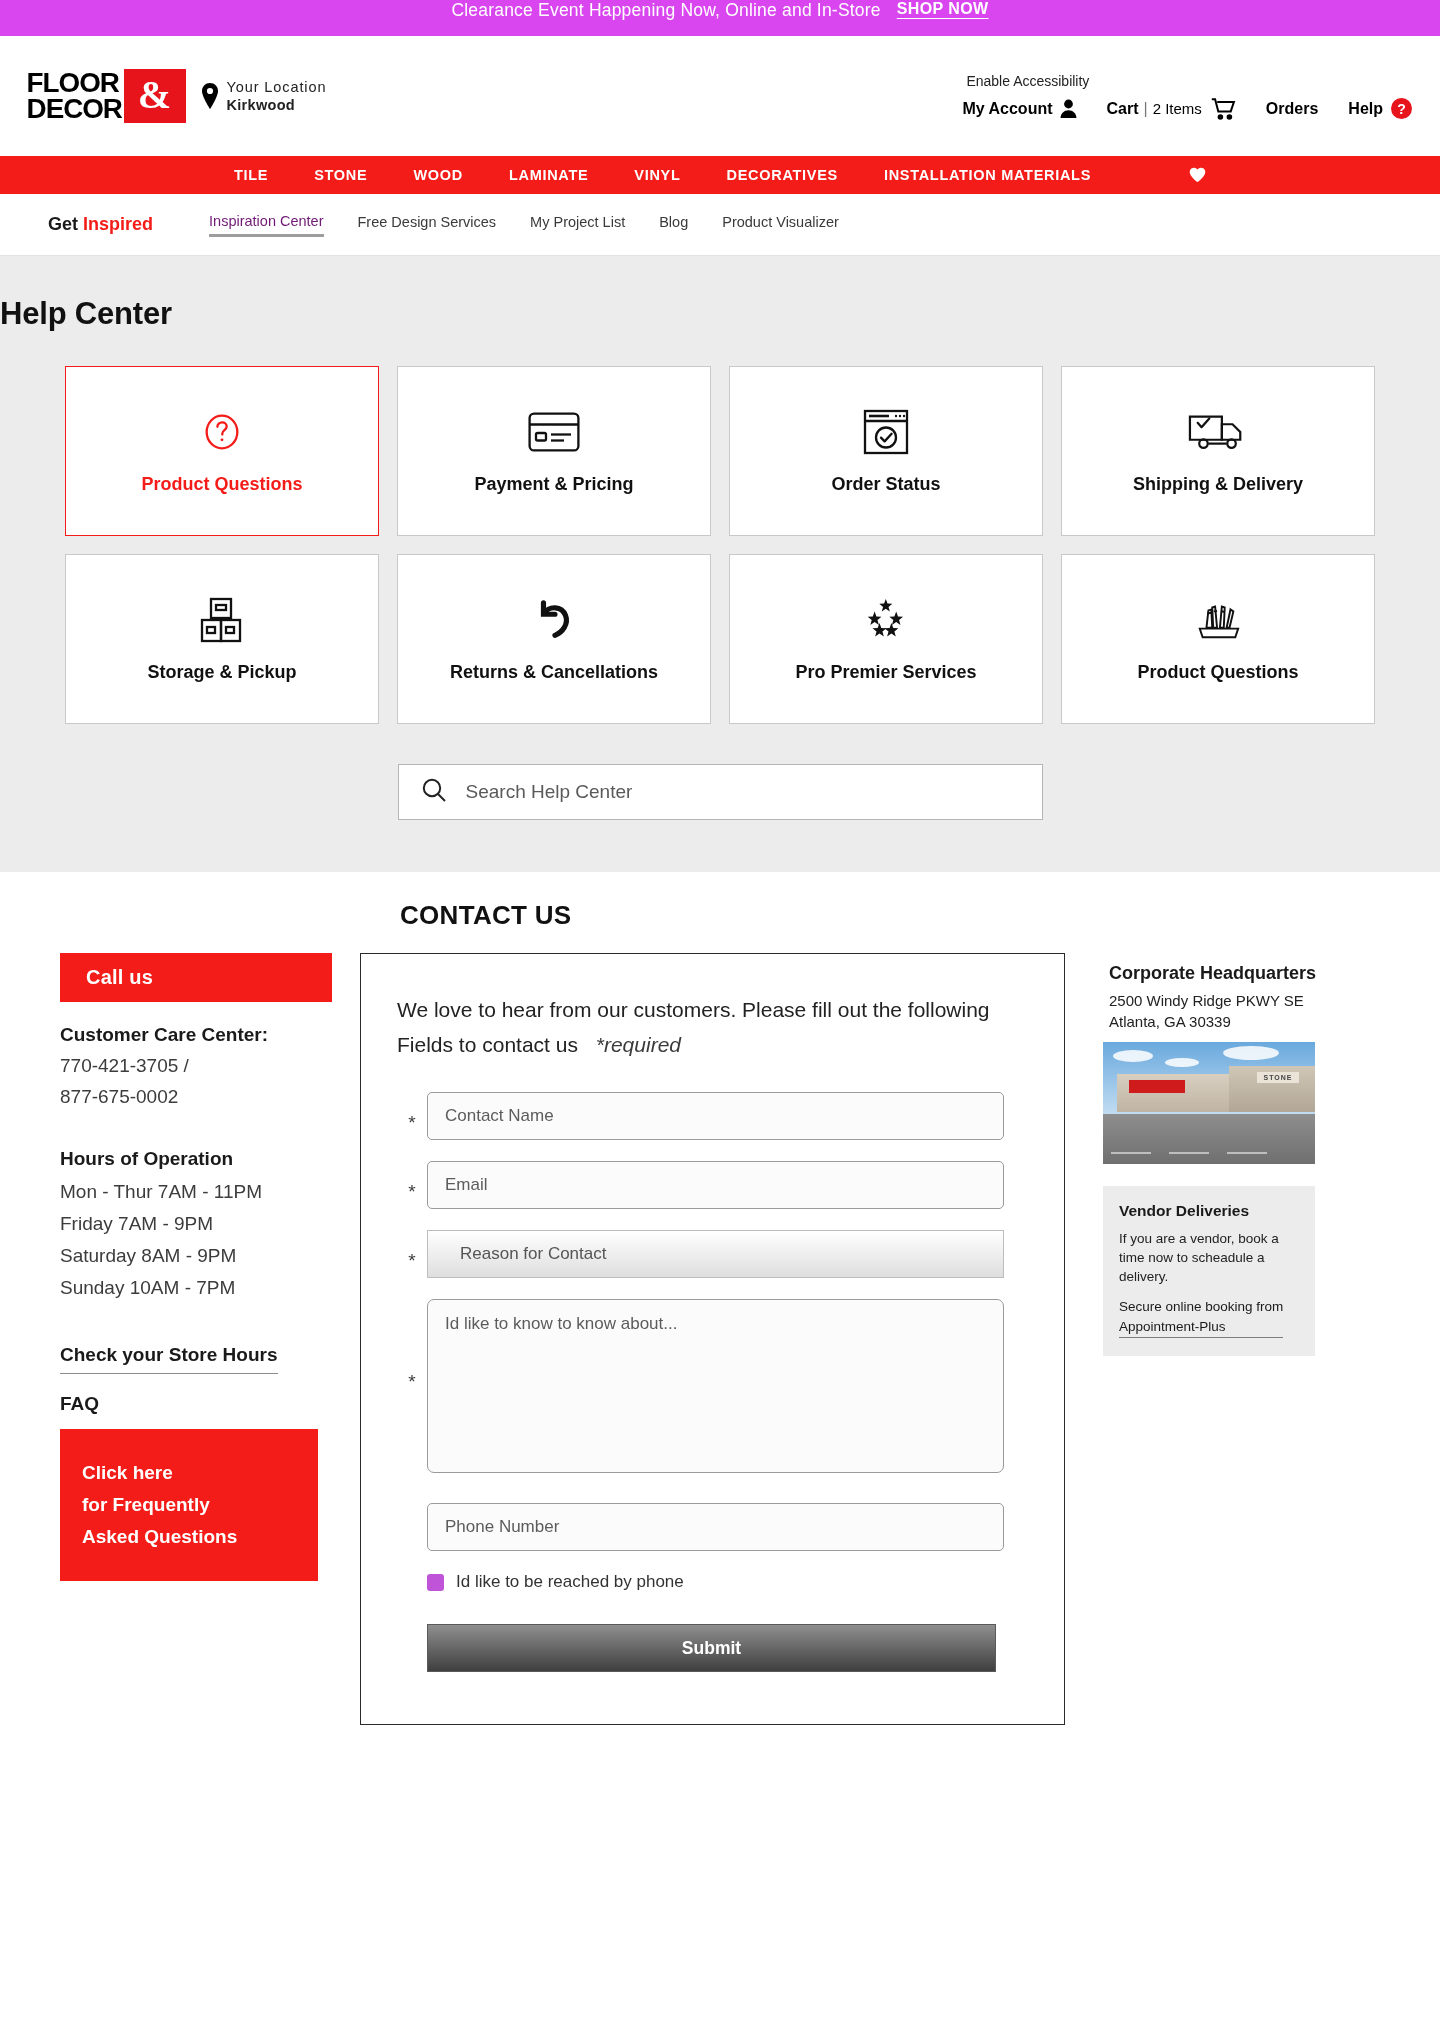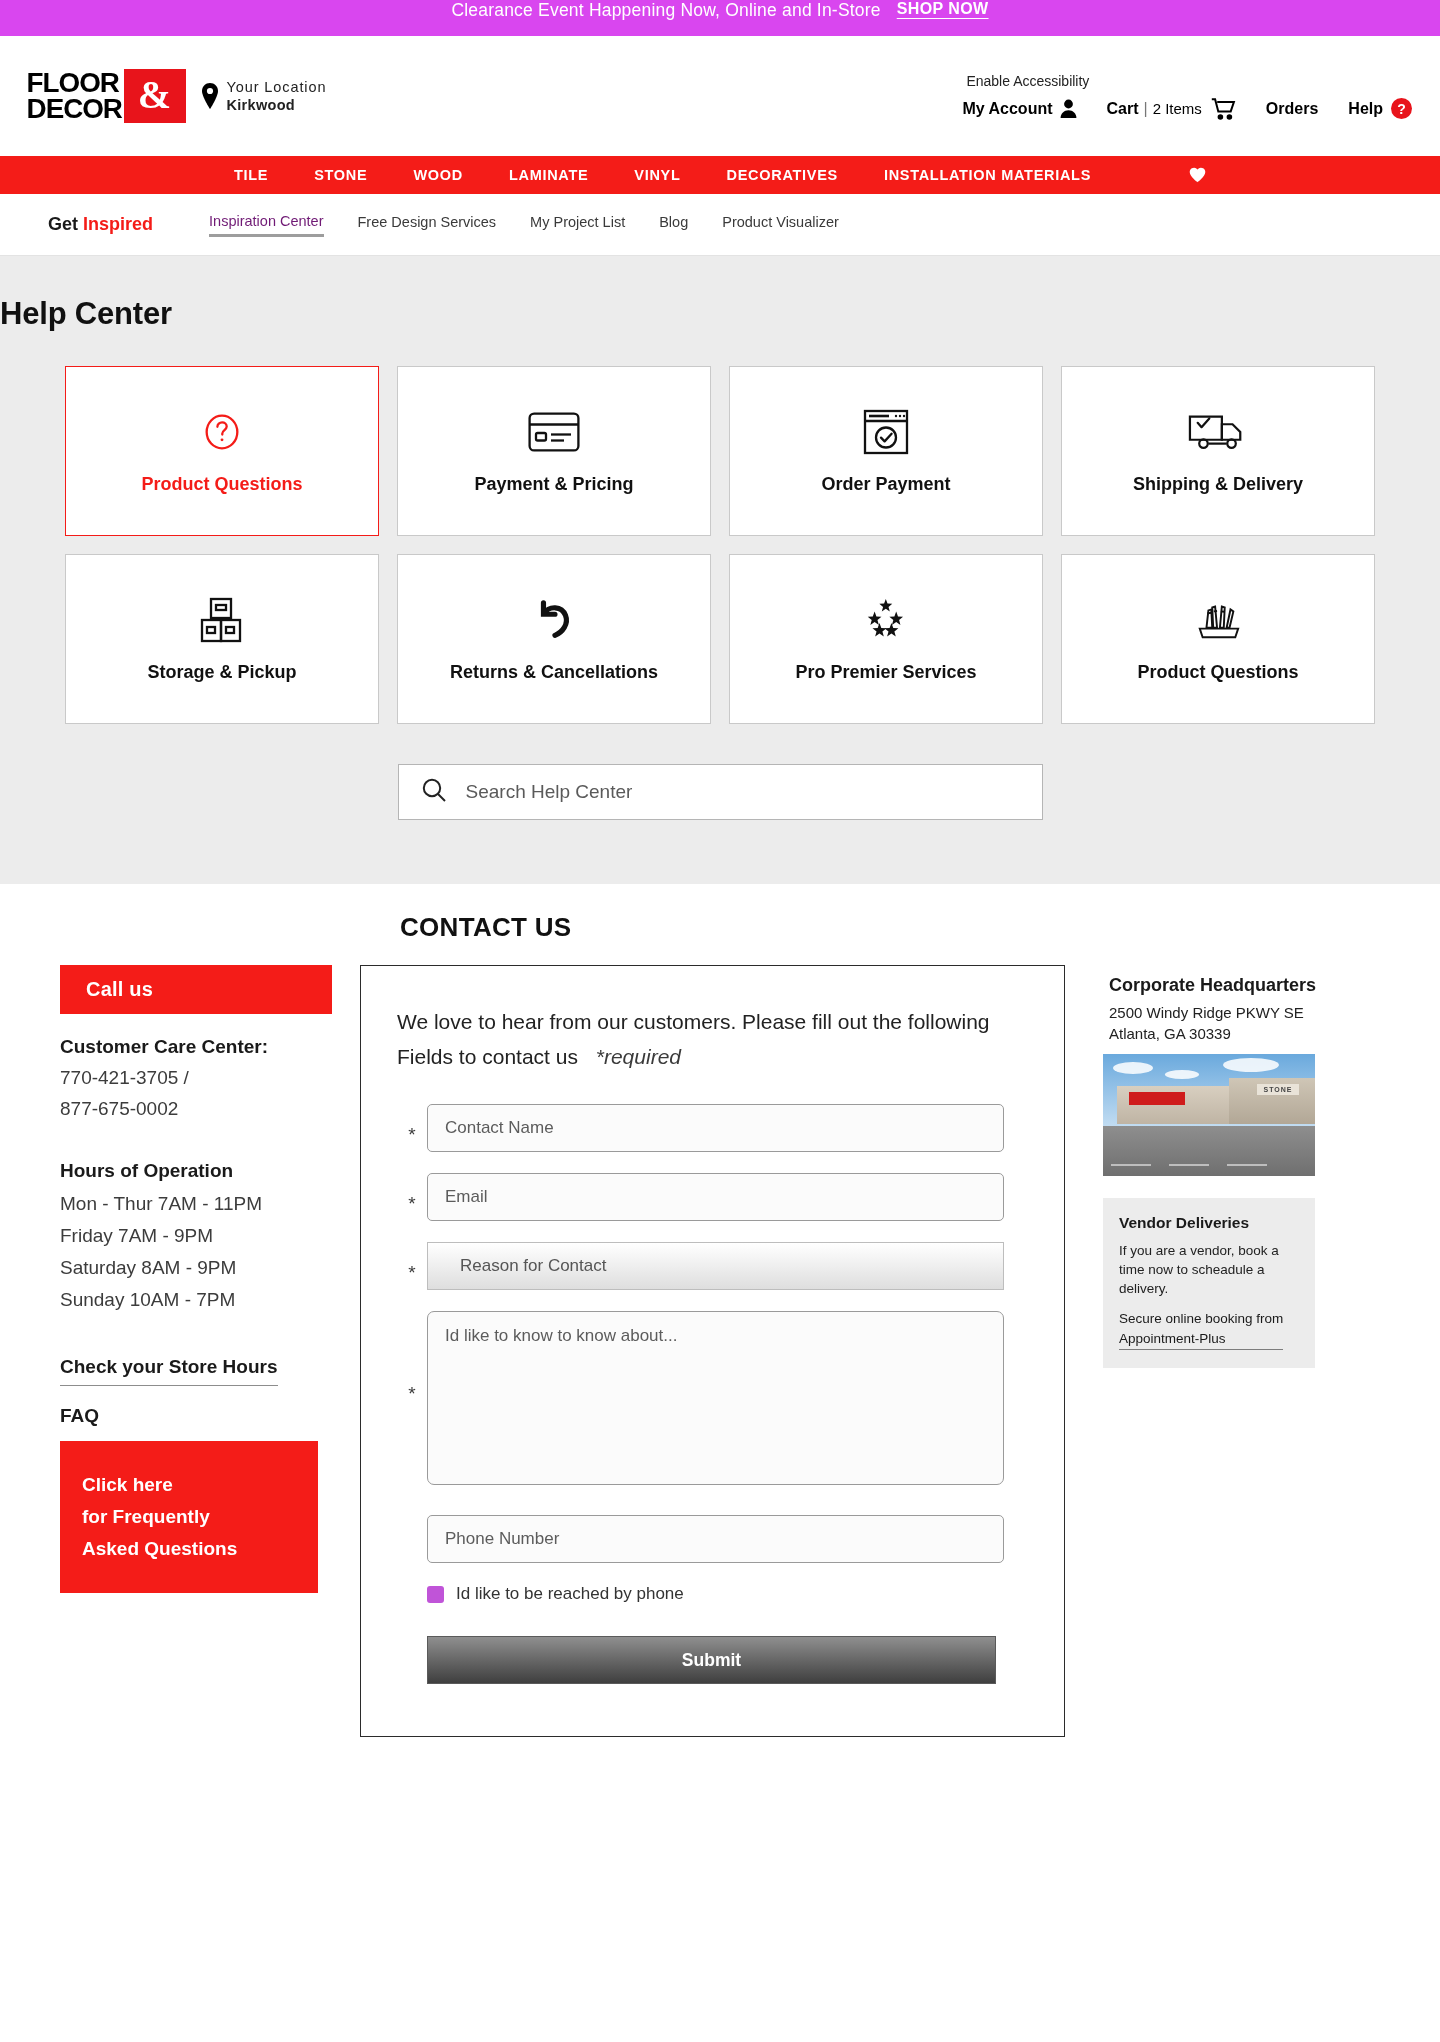--- a/index.html
+++ b/index.html
@@ -119,21 +119,21 @@
   .tile {
     background:#fff; border:1px solid #c9c9c9; height:170px;
     display:flex; flex-direction:column; align-items:center;
     justify-content:center; cursor:pointer; gap:18px;
   }
   .tile.selected { border:1px solid #f41c18; }
   .tile .tile-label { font-size:18px; font-weight:bold; color:#111; }
   .tile.selected .tile-label { color:#f41c18; }
   .tile .tile-ico { height:48px; display:flex; align-items:center; justify-content:center; }
 
-  .hc-search-wrap { width:1310px; margin:40px auto 12px; display:flex; justify-content:center; }
+  .hc-search-wrap { width:1310px; margin:40px auto 0; display:flex; justify-content:center; }
   .hc-search {
     width:645px; height:56px; background:#fff; border:1px solid #b5b5b5;
     display:flex; align-items:center; padding:0 22px; gap:17px;
   }
   .hc-search input {
     border:0; outline:0; flex:1; font-size:19px; color:#444;
     font-family:"Liberation Sans", sans-serif; background:transparent;
   }
   .hc-search input::placeholder { color:#5a5a5a; }
 
@@ -397,21 +397,21 @@
             <rect x="2" y="2" width="42" height="42"></rect>
             <line x1="2" y1="12" x2="44" y2="12"></line>
             <line x1="6" y1="7" x2="26" y2="7" stroke-width="2.6"></line>
             <circle cx="33" cy="7" r="1.2" fill="#111" stroke="none"></circle>
             <circle cx="37" cy="7" r="1.2" fill="#111" stroke="none"></circle>
             <circle cx="41" cy="7" r="1.2" fill="#111" stroke="none"></circle>
             <circle cx="23" cy="28.5" r="10"></circle>
             <path d="M18 28.6l3.6 3.8 7-7.6" stroke-linecap="round" stroke-linejoin="round"></path>
           </svg>
         </span>
-        <span class="tile-label">Order Payment</span>
+        <span class="tile-label">Order Status</span>
       </div>
 
       <div class="tile">
         <span class="tile-ico">
           <svg viewBox="0 0 62 40" width="60" height="40" fill="none" stroke="#111" stroke-width="2.3">
             <path d="M2 4h33v24H2z"></path>
             <path d="M35 12h11l8 8v8H35z"></path>
             <path d="M10 10.5l4 4.5 8-9" stroke-linecap="round" stroke-linejoin="round"></path>
             <circle cx="16" cy="32" r="4.4"></circle>
               <circle cx="45" cy="32" r="4.4"></circle>

